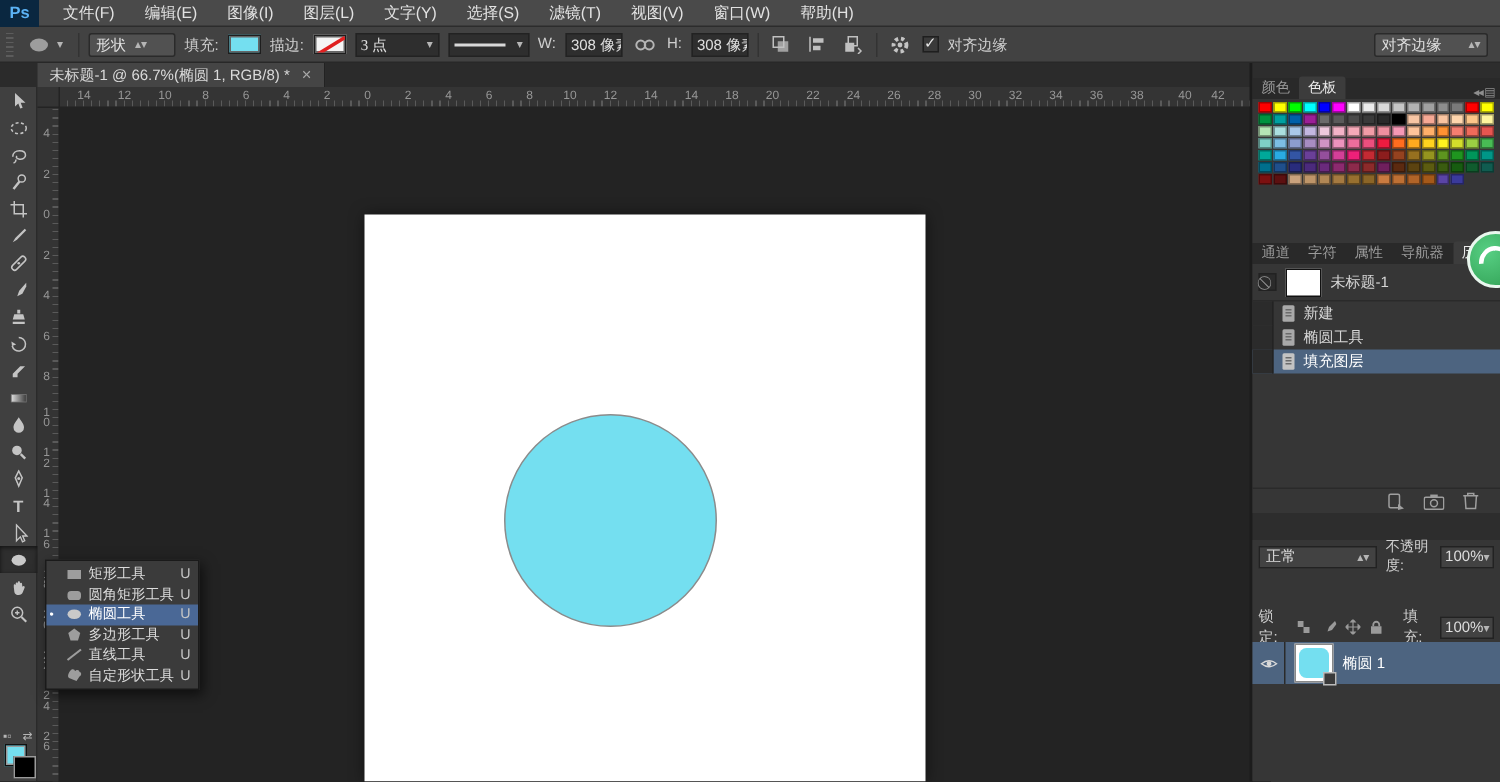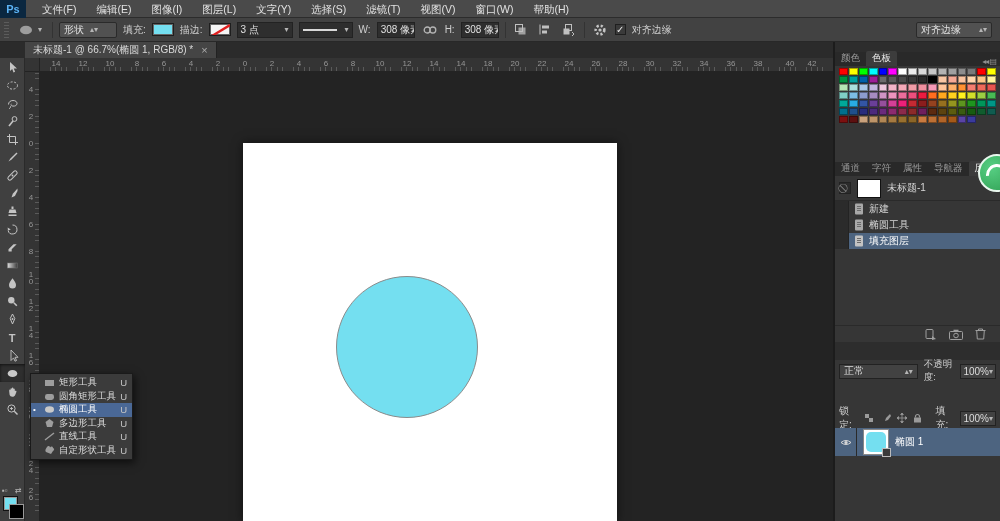--- a/index.html
+++ b/index.html
@@ -162,21 +162,21 @@
     <span class="caret">▴▾</span>
   </div>
   <span class="opt-label">填充:</span>
   <div class="swatch-chip" style="background:var(--accent);"></div>
   <span class="opt-label">描边:</span>
   <div class="swatch-chip" style="background:#f5f5f5;position:relative;overflow:hidden;">
     <svg width="22" height="13" viewBox="0 0 22 13">
         <line x1="2" y1="12" x2="20" y2="1" stroke="#e02020" stroke-width="2.4"></line>
       </svg>
   </div>
-  <div class="well" style="width:56px;justify-content:space-between;">
+  <div class="well" style="width:56px;justify-content:space-between;font-family:Liberation Serif, serif;">
     <span>3 点</span>
     <span class="caret">▾</span>
   </div>
   <div class="well" style="width:54px;justify-content:space-between;">
     <div style="width:34px;height:2px;background:#d8d8d8;"></div>
     <span class="caret">▾</span>
   </div>
   <span class="opt-label">W:</span>
   <div class="well num-field">
       <span>308 像素</span>

